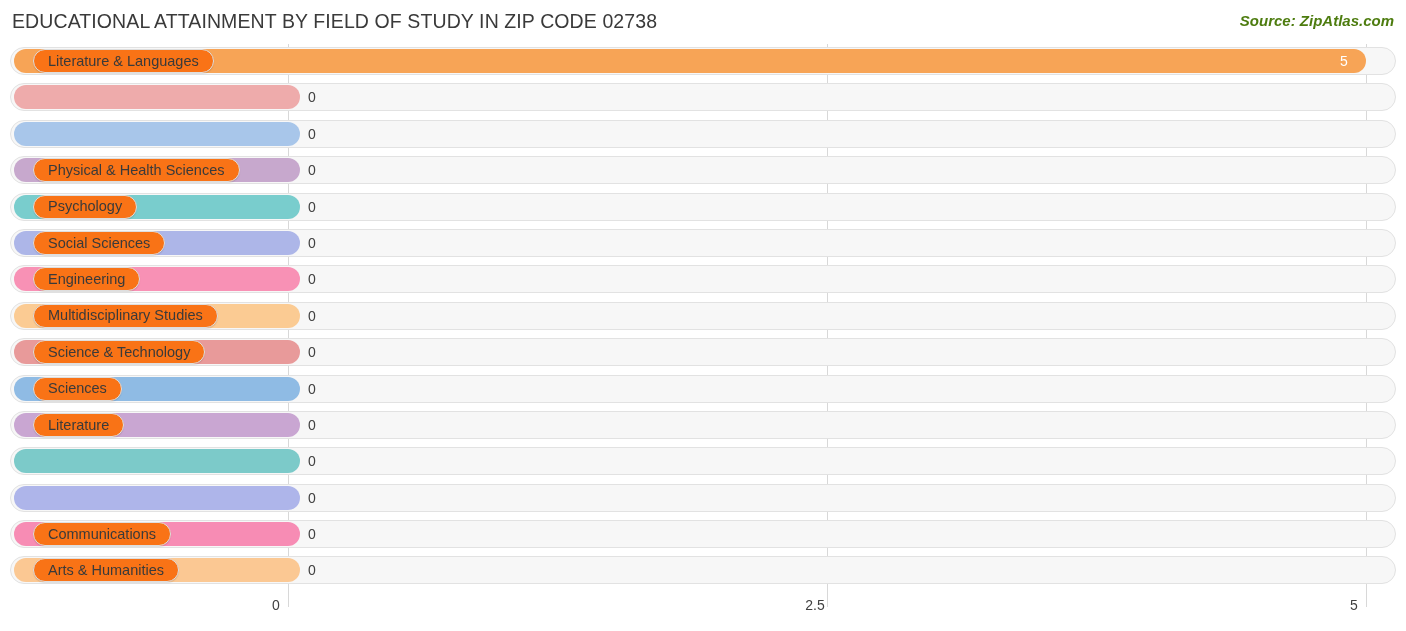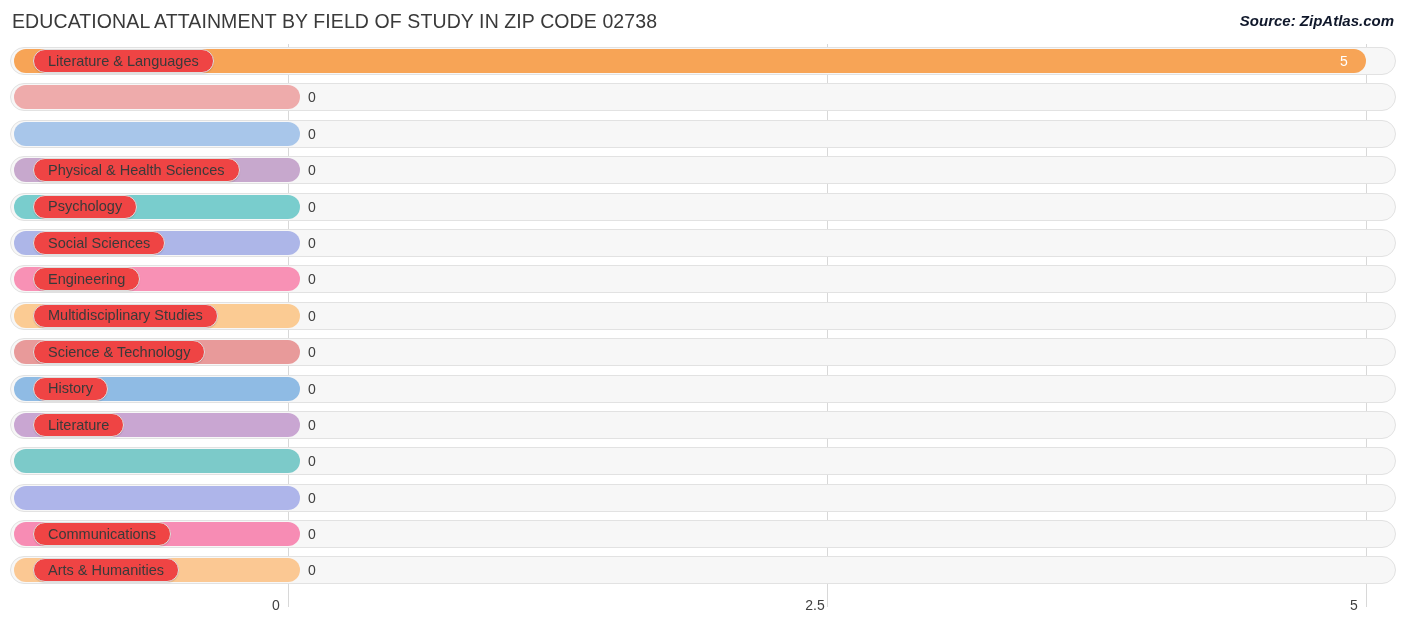--- a/index.html
+++ b/index.html
@@ -32,21 +32,21 @@
     color: #3a3a3a;
     white-space: nowrap;
   }
   .source-note {
     position: absolute;
     right: 12px;
     top: 12px;
     font-size: 15px;
     font-style: italic;
     font-weight: bold;
-    color: #0f172a;
+    color: #4d7c0f;
     white-space: nowrap;
   }
 
   
   .plot {
     position: absolute;
     left: 0;
     top: 44px;
     width: 1406px;
     height: 549px;
@@ -100,21 +100,21 @@
     border-radius: 12px;
     box-sizing: border-box;
   }
 
   
   .cap {
     position: absolute;
     left: 33px;
     top: 5px;
     height: 24px;
-    background: #ef4444;
+    background: #f97316;
     border: 1px solid #dedede;
     border-radius: 12px;
     box-sizing: border-box;
     display: flex;
     align-items: center;
     padding: 0 14px;
     box-shadow: 0 1px 1px rgba(0,0,0,0.10);
   }
   .cap-label {
     font-size: 14.5px;
@@ -247,21 +247,21 @@
         <div class="bar" style="width: 286px; background: rgb(232, 154, 154);"></div>
         <div class="cap">
           <span class="cap-label">Science &amp; Technology</span>
         </div>
         <div class="val-out" style="left: 308px;">0</div>
       </div>
       <div class="row">
         <div class="track"></div>
         <div class="bar" style="width: 286px; background: rgb(143, 187, 228);"></div>
         <div class="cap">
-          <span class="cap-label">History</span>
+          <span class="cap-label">Sciences</span>
         </div>
         <div class="val-out" style="left: 308px;">0</div>
       </div>
       <div class="row">
         <div class="track"></div>
         <div class="bar" style="width: 286px; background: rgb(201, 166, 210);"></div>
         <div class="cap">
           <span class="cap-label">Literature</span>
         </div>
         <div class="val-out" style="left: 308px;">0</div>

